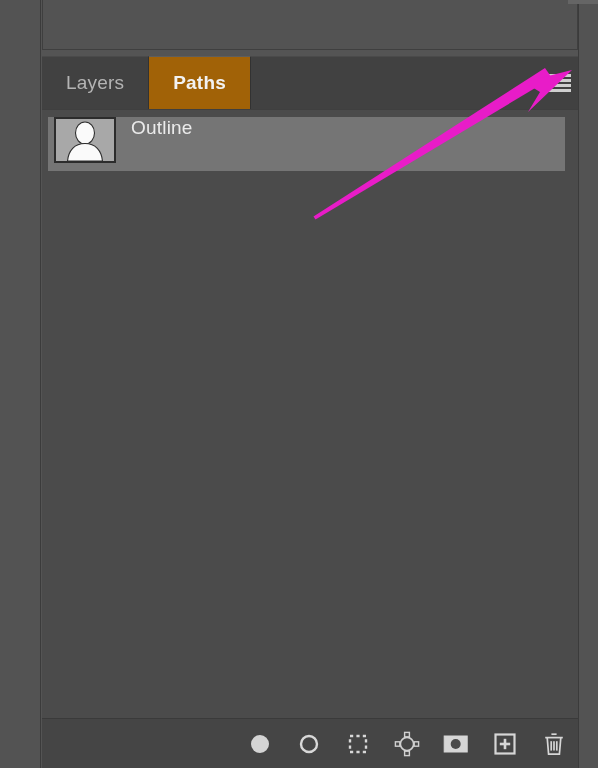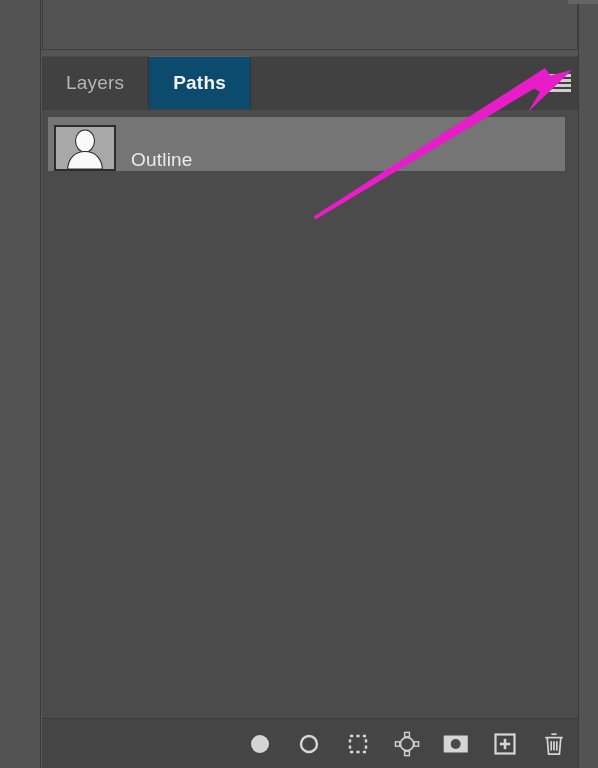--- a/index.html
+++ b/index.html
@@ -98,21 +98,21 @@
     color: #b4b4b4;
     background: #414141;
     border-right: 1px solid #323232;
     border-top: 1px solid #4a4a4a;
     box-sizing: border-box;
     cursor: pointer;
     user-select: none;
     white-space: nowrap;
   }
   .tab.active {
-    background: #0c4a6e;
+    background: #a16207;
     color: #f2f2f2;
     font-weight: bold;
     border-top: 1px solid #5e5e5e;
   }
   .tab-filler {
     flex: 1 1 auto;
     background: #414141;
     border-top: 1px solid #4a4a4a;
     position: relative;
   }
@@ -155,21 +155,21 @@
     position: absolute;
     left: 6px;
     top: 7px;
     right: 13px;
     bottom: 0;
   }
 
   .path-row {
     height: 54px;
     display: flex;
-    align-items: flex-end;
+    align-items: flex-start;
     background: #757575;
     cursor: pointer;
     user-select: none;
   }
   .path-row.selected {
     background: #757575;
   }
 
   .thumb {
     width: 62px;

